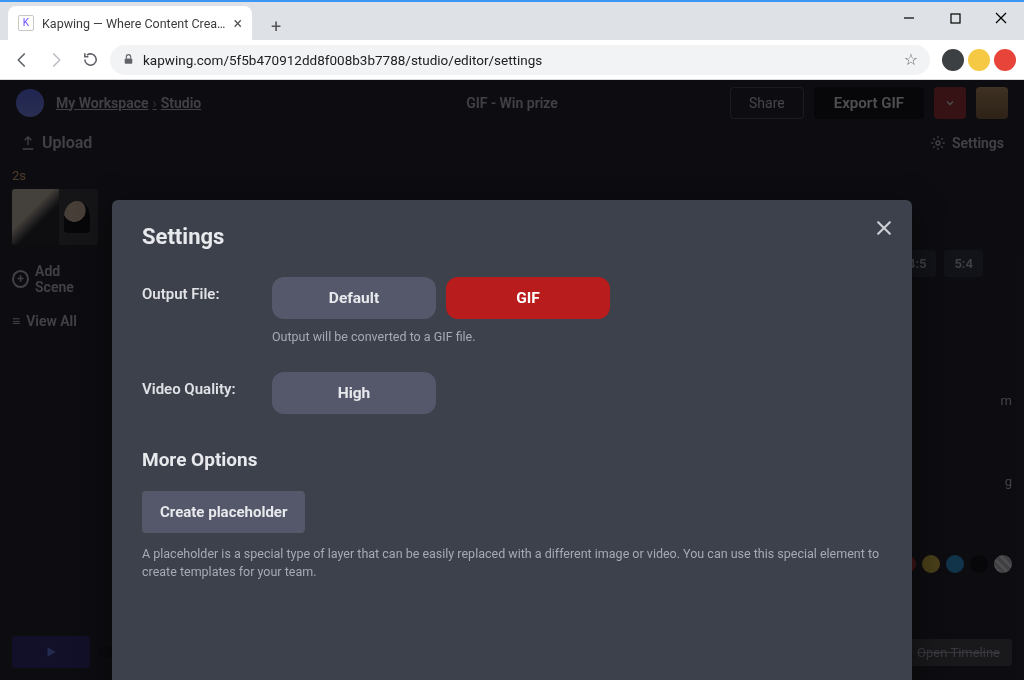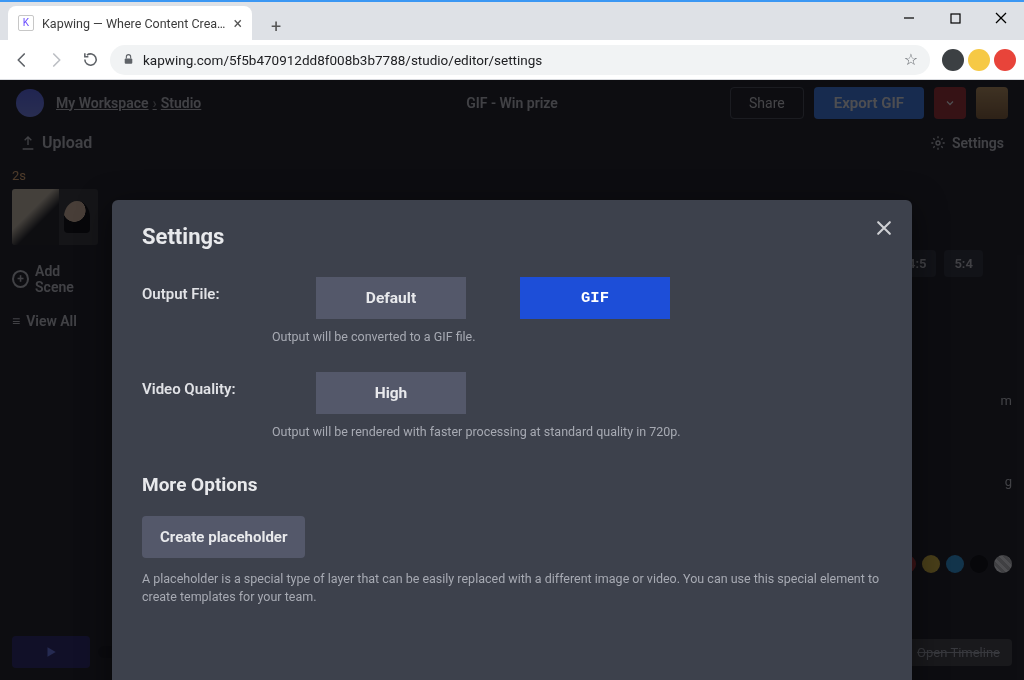--- a/index.html
+++ b/index.html
@@ -29,21 +29,21 @@
 
   
   .app { position:relative; width:100%; height:calc(680px - 2px - 38px - 40px); background:#17181c; }
   .appheader { height:45px; display:flex; align-items:center; padding:0 16px; gap:12px; }
   .wavatar { width:28px; height:28px; border-radius:50%; background:linear-gradient(#5b6bff,#7a8bff); }
   .breadcrumb { color:#cfd0d4; font-size:14px; font-weight:600; text-decoration:underline; }
   .breadcrumb .sep { text-decoration:none; color:#888; margin:0 4px; }
   .doc-title { position:absolute; left:50%; transform:translateX(-50%); color:#cfd0d4; font-size:14px; font-weight:600; }
   .h-actions { margin-left:auto; display:flex; gap:10px; align-items:flex-end; }
   .share { height:32px; padding:0 18px; border:1px solid #4a4c55; border-radius:4px; color:#ddd; font-size:14px; display:flex; align-items:center; }
-  .export { height:32px; background:#3b82f6; color:#fff; font-size:15px; font-weight:600; padding:0 20px; border-radius:4px; display:flex; align-items:center; }
+  .export { height:32px; background:#000000; color:#fff; font-size:15px; font-weight:600; padding:0 20px; border-radius:4px; display:flex; align-items:center; }
   .export-dd { width:32px; height:32px; background:#a92828; border-radius:4px; display:flex; align-items:center; justify-content:center; color:#fff; }
   .uavatar { width:32px; height:32px; border-radius:4px; background:linear-gradient(#c79a5a,#8a6030); }
 
   .appsub { height:35px; display:flex; align-items:center; padding:0 20px; gap:8px; }
   .upload { color:#cfd0d4; font-size:16px; font-weight:600; display:flex; align-items:center; gap:6px; }
   .settings-link { margin-left:auto; color:#cfd0d4; font-size:14px; font-weight:600; display:flex; align-items:center; gap:6px; }
 
   .appbody { display:flex; height:calc(100% - 80px); }
   .leftcol { width:110px; padding:8px 12px; }
   .duration { color:#fdba74; font-size:13px; }
@@ -71,23 +71,23 @@
   .dim { position:absolute; inset:0; background:rgba(10,10,14,0.72); }
 
   
   .modal { position:absolute; left:112px; top:120px; width:800px; height:540px; background:#3d414c; border-radius:6px; padding:24px 30px; color:#e8e9ec; box-shadow:0 8px 32px rgba(0,0,0,0.5); }
   .modal h1 { font-size:22px; font-weight:700; }
   .modal .close { position:absolute; right:18px; top:18px; font-size:22px; color:#cfd0d4; cursor:pointer; }
   .setting-row { display:flex; align-items:flex-start; margin-top:28px; }
   .setting-label { width:130px; font-size:15px; font-weight:600; color:#e1e2e6; padding-top:8px; }
   .setting-body { flex:1; }
   .toggle-row { display:flex; gap:10px; }
-  .tbutton { width:150px; height:42px; border-radius:0; display:flex; align-items:center; justify-content:center; font-size:15.5px; font-weight:700; cursor:pointer;margin-left:44px; }
+  .tbutton { width:164px; height:42px; border-radius:12px; display:flex; align-items:center; justify-content:center; font-size:15.5px; font-weight:700; cursor:pointer; }
   .tbutton.off { background:#54586a; color:#e8e9ec; }
-  .tbutton.on  { background:#1d4ed8; color:#fff;font-family:Liberation Mono, monospace; }
+  .tbutton.on  { background:#b91c1c; color:#fff; }
   .hint { font-size:12.5px; color:#a7aab3; margin-top:10px; }
   .more { font-size:19px; font-weight:700; margin-top:34px; }
   .placeholder-btn { margin-top:20px; background:#54586a; color:#e8e9ec; font-size:15px; font-weight:700; padding:12px 18px; border-radius:4px; display:inline-block; cursor:pointer; }
 
   svg { display:block; }
 </style>
 </head>
 <body>
 
 <div class="titlebar"></div>
@@ -266,21 +266,20 @@
         <div class="hint">Output will be converted to a GIF file.</div>
       </div>
     </div>
 
     <div class="setting-row">
       <div class="setting-label">Video Quality:</div>
       <div class="setting-body">
         <div class="toggle-row">
           <div class="tbutton off">High</div>
         </div>
-        <div class="hint">Output will be rendered with faster processing at standard quality in 720p.</div>
       </div>
     </div>
 
 
     <div class="more">More Options</div>
     <div class="placeholder-btn">Create placeholder</div>
     <div class="hint" style="margin-top:12px; line-height:1.4;">A placeholder is a special type of layer that can be easily replaced with a different image or video. You can use this special element to create templates for your team.</div>
   </div>
 </div>
 

